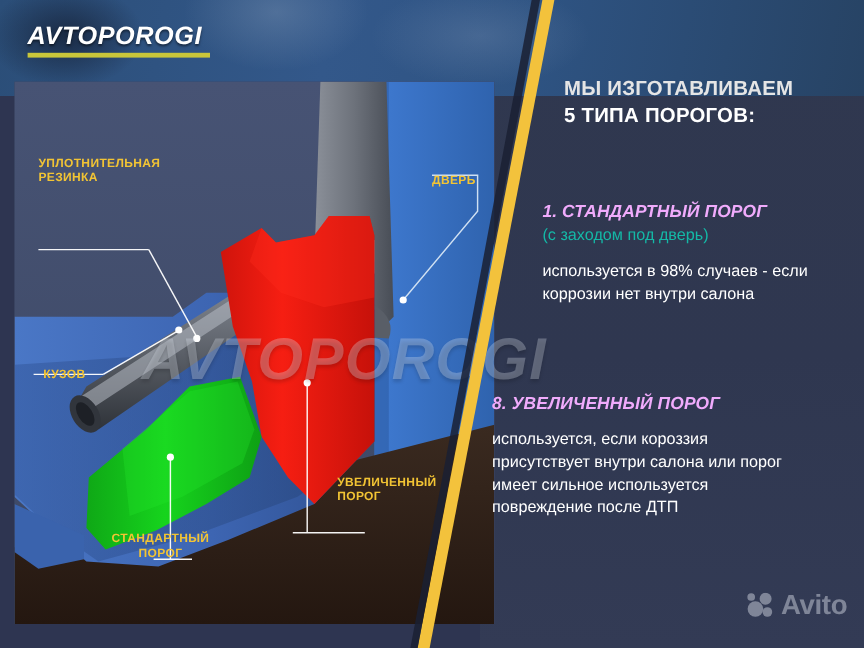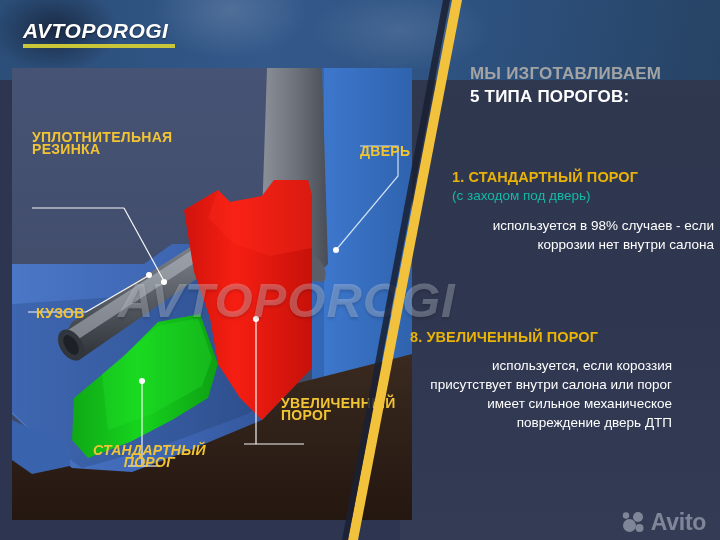--- a/index.html
+++ b/index.html
@@ -43,41 +43,41 @@
   
   .wm{
     position:absolute;left:118px;top:272px;width:520px;height:56px;
     font-size:49px;font-weight:bold;font-style:italic;letter-spacing:1px;
     color:rgba(222,228,240,.30);white-space:nowrap;line-height:56px;
     text-shadow:0 2px 3px rgba(0,0,0,.15);
     pointer-events:none;
   }
   
   .lbl{
-    position:absolute;color:#f2c434;font-size:14px;font-weight:bold;
+    position:absolute;color:#f2c434;font-size:10px;font-weight:bold;
     letter-spacing:.3px;line-height:12px;text-transform:uppercase;
     white-space:pre-line;
   }
   
   .r-head{
     position:absolute;left:470px;top:62px;width:240px;
     font-size:17px;font-weight:bold;line-height:23px;letter-spacing:.2px;
   }
-  .r-head .l1{color:#a3a3a3;display:block;}
+  .r-head .l1{color:#e5e5e5;display:block;}
   .r-head .l2{color:#ffffff;display:block;}
   .sec{position:absolute;width:262px;}
   .sec-1{left:452px;top:168px;}
   .sec-2{left:410px;top:328px;}
-  .sec-title{color:#eab308;font-size:14.5px;font-weight:bold;line-height:19px;letter-spacing:.1px;}
+  .sec-title{color:#f0abfc;font-size:14.5px;font-weight:bold;line-height:19px;letter-spacing:.1px;font-style:italic;}
   .sec-sub{color:#14b8a6;font-size:13.5px;line-height:18px;}
-  .sec-body{color:#ffffff;font-size:13.5px;line-height:19px;margin-top:11px;text-align:right;}
+  .sec-body{color:#ffffff;font-size:13.5px;line-height:19px;margin-top:11px;}
   .sec-2 .sec-body{margin-top:9px;}
   
   .avito{
-    position:absolute;right:14px;bottom:6px;display:flex;align-items:center;gap:5px;
+    position:absolute;right:14px;bottom:24px;display:flex;align-items:center;gap:5px;
     opacity:.42;
   }
   .avito-text{color:#e9edf6;font-size:23px;font-weight:bold;letter-spacing:-.3px;line-height:1;}
 </style>
 </head>
 <body>
 
 <div id="stage">
 
   <div class="bg-base"></div>
@@ -184,21 +184,21 @@
       <circle cx="324" cy="182" r="3" fill="#ffffff"></circle>
     </svg>
   </div>
 
   <div class="wm">AVTOPOROGI</div>
 
   <div class="lbl" style="left:32px;top:131px;">УПЛОТНИТЕЛЬНАЯ
 РЕЗИНКА</div>
   <div class="lbl" style="left:360px;top:145px;">ДВЕРЬ</div>
   <div class="lbl" style="left:36px;top:307px;">КУЗОВ</div>
-  <div class="lbl" style="left:93px;top:444px;text-align:center;font-style:italic;">СТАНДАРТНЫЙ
+  <div class="lbl" style="left:93px;top:444px;text-align:center;">СТАНДАРТНЫЙ
 ПОРОГ</div>
   <div class="lbl" style="left:281px;top:397px;">УВЕЛИЧЕННЫЙ
 ПОРОГ</div>
 
   <svg class="divider" viewBox="0 0 720 540">
     <polygon points="452,0 462,0 358,540 348,540" fill="#f3c23c"></polygon>
     <polygon points="443,0 450,0 348,540 342,540" fill="#1a2033" opacity=".85"></polygon>
   </svg>
 
   <div class="logo">
@@ -212,21 +212,21 @@
   </div>
 
   <div class="sec sec-1">
     <div class="sec-title">1. СТАНДАРТНЫЙ ПОРОГ</div>
     <div class="sec-sub">(с заходом под дверь)</div>
     <div class="sec-body">используется в 98% случаев - если коррозии нет внутри салона</div>
   </div>
 
   <div class="sec sec-2">
     <div class="sec-title"> 8. УВЕЛИЧЕННЫЙ ПОРОГ</div>
-    <div class="sec-body">используется, если короззия присутствует внутри салона или порог имеет сильное механическое повреждение дверь ДТП</div>
+    <div class="sec-body">используется, если короззия присутствует внутри салона или порог имеет сильное используется повреждение после ДТП</div>
   </div>
 
   <div class="avito">
     <svg width="24" height="22" viewBox="0 0 24 22">
       <circle cx="7.5" cy="13.5" r="6.5" fill="#e9edf6"></circle>
       <circle cx="17.5" cy="16" r="4" fill="#e9edf6"></circle>
       <circle cx="16" cy="5" r="5" fill="#e9edf6"></circle>
       <circle cx="4" cy="3.5" r="3.2" fill="#e9edf6"></circle>
     </svg>
     <span class="avito-text">Avito</span>

